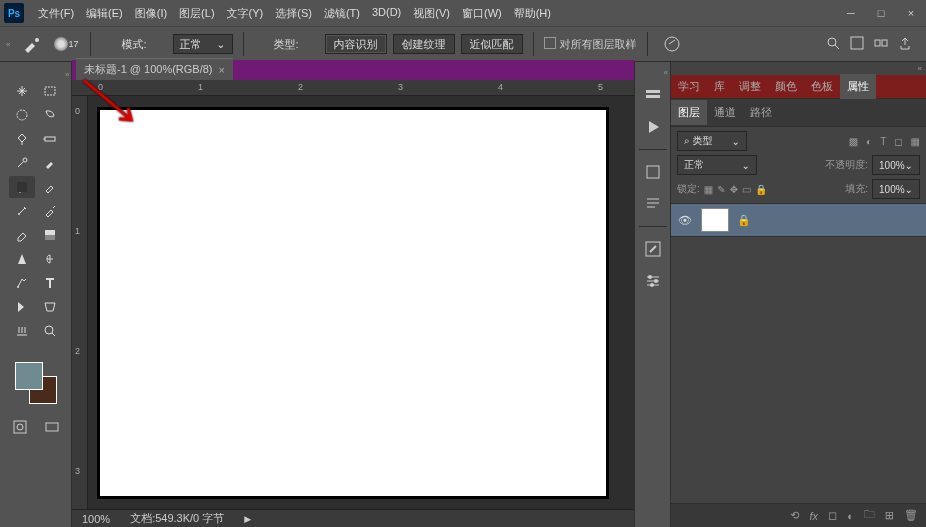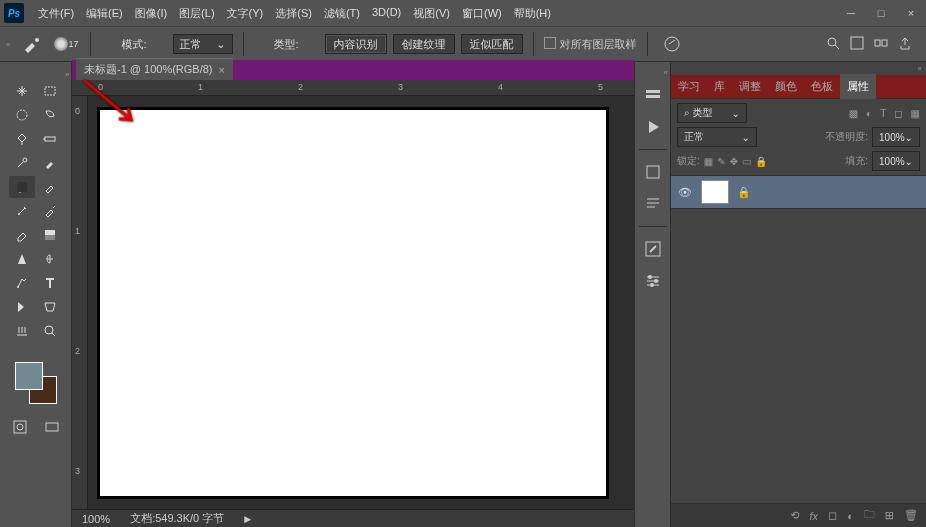--- a/index.html
+++ b/index.html
@@ -1,18 +1,18 @@
 <!DOCTYPE html>
 <html><head>
 <meta charset="utf-8">
 <style>
 * { margin: 0; padding: 0; box-sizing: border-box; font-family: "Microsoft YaHei", sans-serif; }
 body { background: #535353; color: #ccc; font-size: 11px; width: 926px; height: 527px; overflow: hidden; position: relative; }
 .menubar { height: 26px; background: #535353; display: flex; align-items: center; padding-left: 4px; }
-.ps-logo { width: 20px; height: 20px; background: #001e36; color: #31a8ff; display: flex; align-items: center; justify-content: center; font-weight: bold; font-size: 10px; margin-right: 8px; border-radius: 2px; font-style: italic; }
+.ps-logo { width: 20px; height: 20px; background: #001e36; color: #31a8ff; display: flex; align-items: center; justify-content: center; font-weight: bold; font-size: 10px; margin-right: 8px; border-radius: 2px; }
 .menu-item { padding: 4px 6px; color: #ddd; cursor: pointer; }
 .window-controls { margin-left: auto; display: flex; }
 .win-btn { width: 30px; height: 26px; display: flex; align-items: center; justify-content: center; color: #ccc; cursor: pointer; }
 .optbar { height: 36px; background: #535353; border-top: 1px solid #434343; border-bottom: 1px solid #2e2e2e; display: flex; align-items: center; padding: 0 6px; gap: 6px; }
 .opt-icon { width: 28px; height: 28px; display: flex; align-items: center; justify-content: center; cursor: pointer; }
 .brush-prev { width: 28px; height: 28px; display: flex; flex-direction: row; align-items: center; justify-content: center; cursor: pointer; }
 .brush-dot { width: 14px; height: 14px; background: radial-gradient(circle, #ddd 30%, #535353 100%); border-radius: 50%; }
 .brush-size { font-size: 9px; color: #ddd; }
 .opt-label { color: #ddd; margin: 0 20px; }
 .dropdown { background: #3f3f3f; border: 1px solid #252525; padding: 2px 6px; min-width: 60px; display: flex; align-items: center; justify-content: space-between; cursor: pointer; color: #ddd; height: 20px; }
@@ -371,20 +371,25 @@
   <div class="panels">
     <span style="font-size:8px;color:#999;text-align:right;padding:2px 4px">«</span>
     <div class="panel-tabs" id="ptabs-top">
         <div class="ptab">学习</div>
         <div class="ptab">库</div>
         <div class="ptab">调整</div>
         <div class="ptab">颜色</div>
         <div class="ptab">色板</div>
         <div class="ptab active">属性</div>
       </div>
+    <div class="panel-tabs2" id="ptabs2">
+        <div class="ptab active">图层</div>
+        <div class="ptab">通道</div>
+        <div class="ptab">路径</div>
+      </div>
     <div class="layer-opts">
       <div class="layer-row">
         <div class="dropdown" style="min-width:70px"><span>⌕</span>&nbsp;<span>类型</span><span style="margin-left:auto">⌄</span></div>
         <div class="mini-icons">
           <span>▩</span>
           <span>◐</span>
           <span>T</span>
           <span>◻</span>
           <span>▦</span>
         </div>

